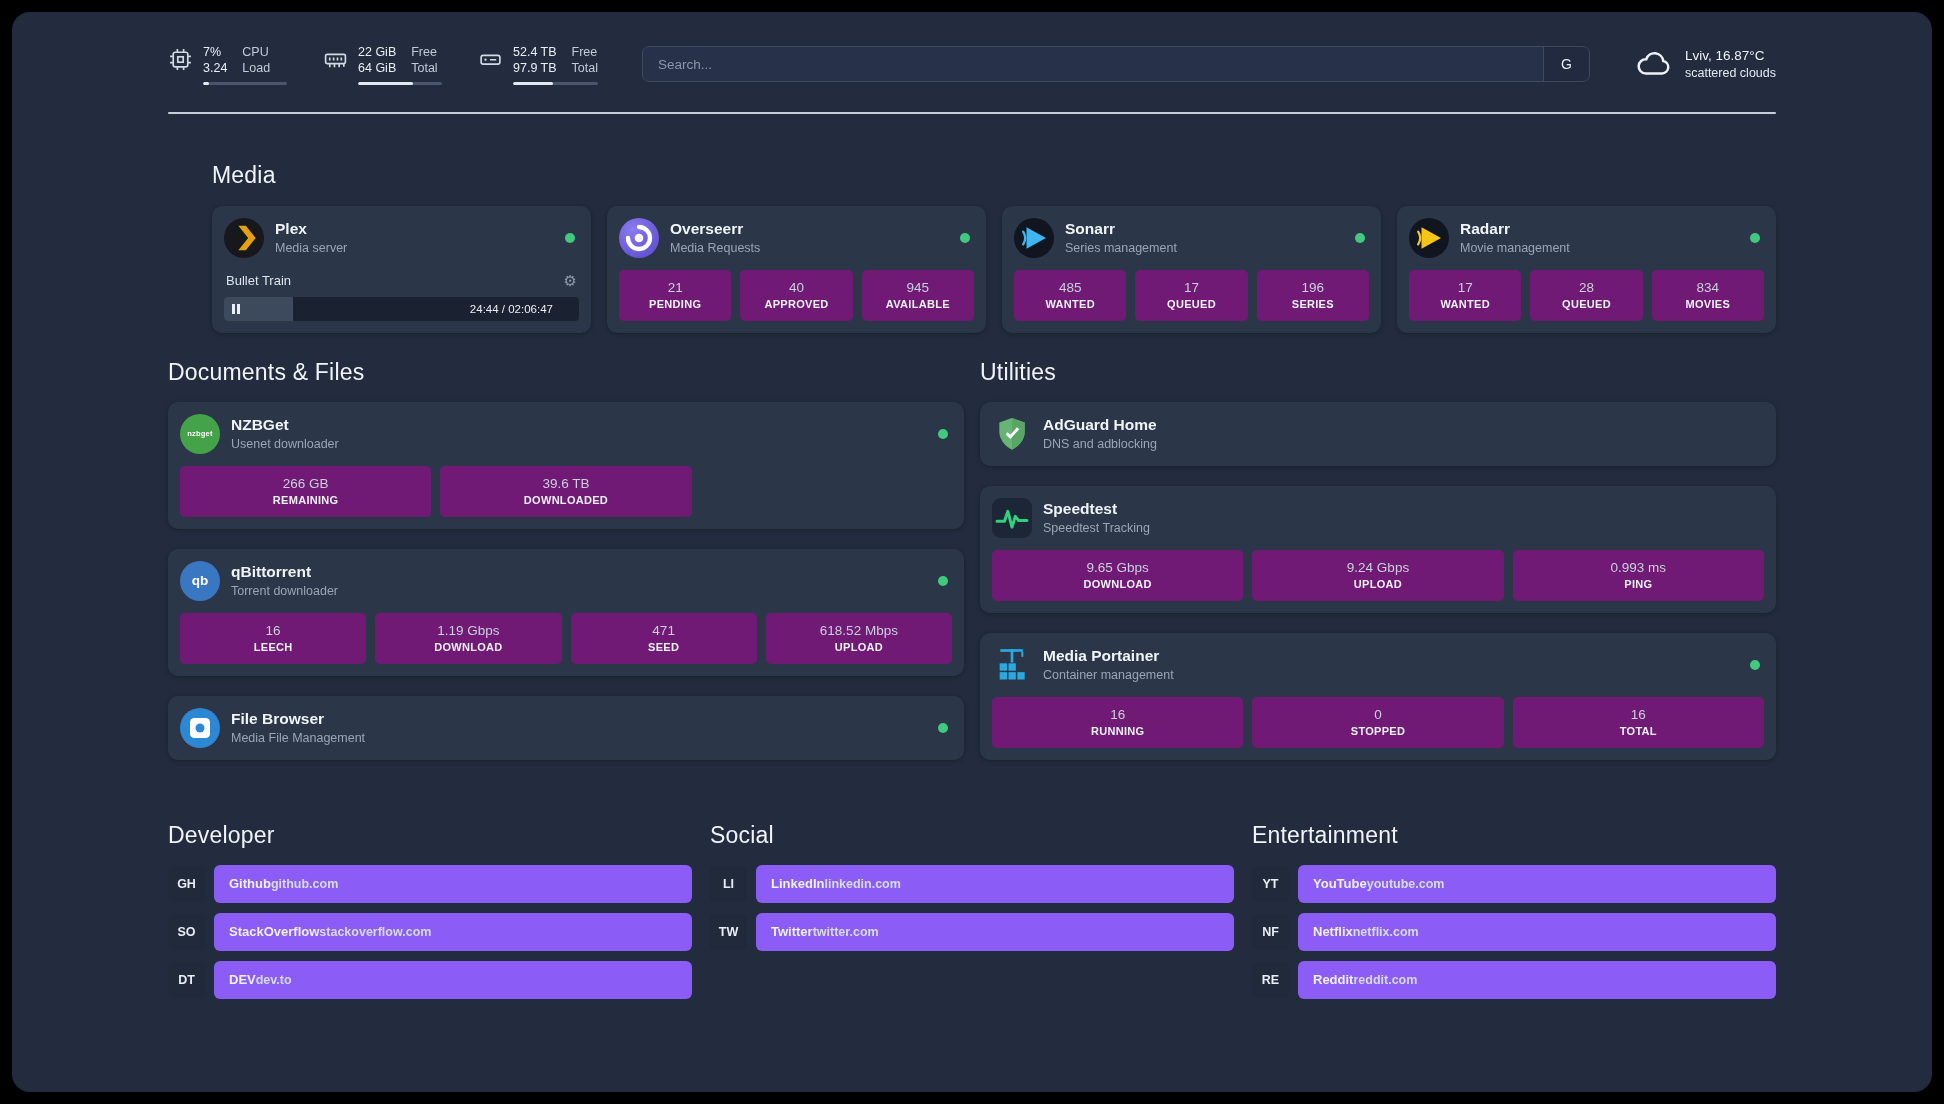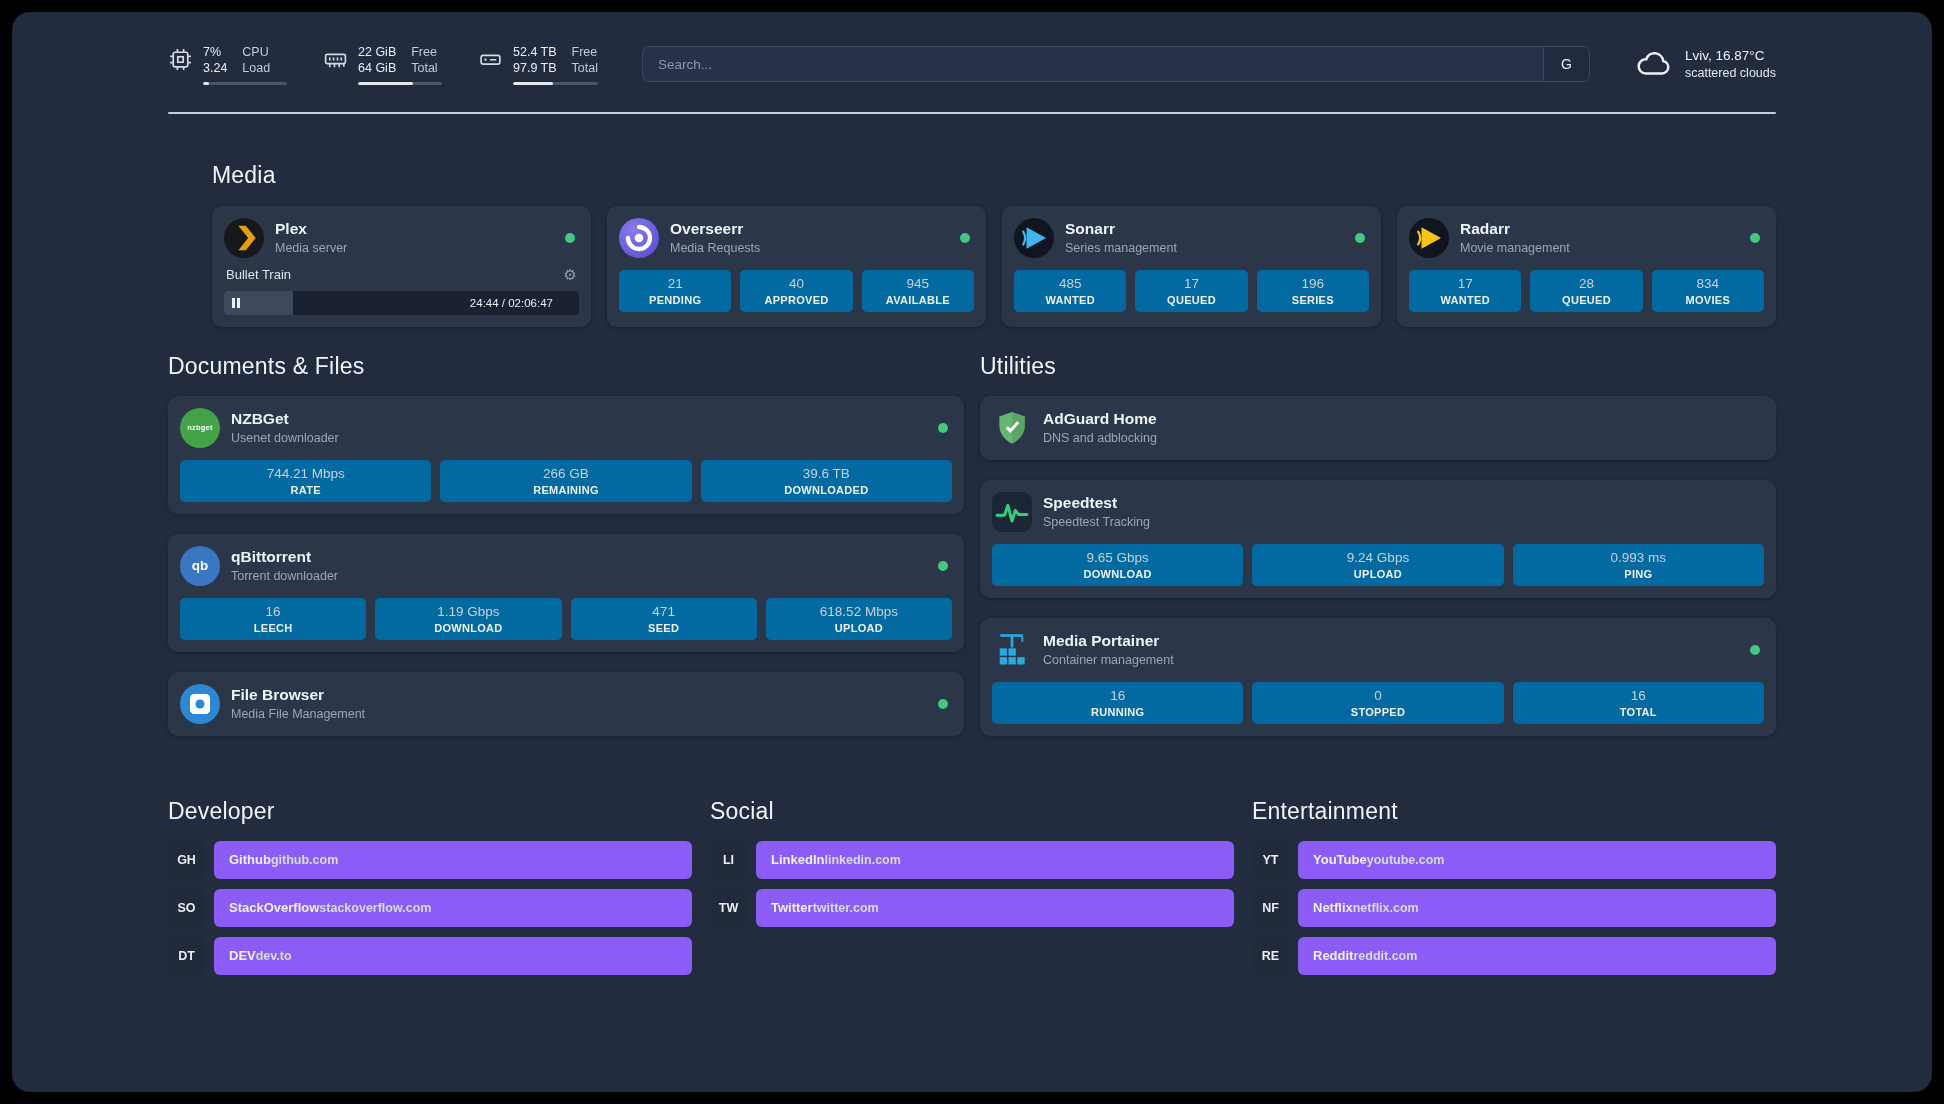--- a/index.html
+++ b/index.html
@@ -43,21 +43,21 @@
   .app-icon { width:40px; height:40px; border-radius:50%; flex:none; display:flex; align-items:center; justify-content:center; overflow:hidden; }
   .app-icon svg { width:100%; height:100%; display:block; }
   .titles { flex:1; min-width:0; }
   .app-name { font-size:15.5px; font-weight:600; color:#f0f4f9; line-height:1.25; }
   .app-sub { font-size:12.5px; color:#9aa5b6; line-height:1.3; margin-top:1px; }
   .dot { width:10px; height:10px; border-radius:50%; background:#41c980; flex:none; margin-right:4px; }
 
   .stats { margin-top:12px; display:grid; gap:9px; }
   .stats.c3 { grid-template-columns:repeat(3,1fr); }
   .stats.c4 { grid-template-columns:repeat(4,1fr); }
-  .stat { background:#0369a1; border-radius:5px; height:42px; display:flex; flex-direction:column; align-items:center; justify-content:center; gap:3px; }
+  .stat { background:#701a75; border-radius:5px; height:51px; display:flex; flex-direction:column; align-items:center; justify-content:center; gap:3px; }
   .stat .v { font-size:13.5px; color:#c8d0dc; }
   .stat .l { font-size:11px; font-weight:700; color:#eef2f7; letter-spacing:.3px; }
 
   
   .player { margin-top:auto; }
   .track-row { display:flex; justify-content:space-between; align-items:center; font-size:13px; color:#dce3eb; padding:0 2px; margin-top:8px; }
   .gear { color:#8f9aad; font-size:15px; cursor:pointer; font-family:"DejaVu Sans","Liberation Sans",sans-serif; }
   .player-bar { margin-top:7px; position:relative; height:24px; background:#1a2232; border-radius:4px; overflow:hidden; }
   .player-fill { position:absolute; left:0; top:0; bottom:0; background:#3d4a5e; }
   .pause { position:absolute; left:8px; top:50%; transform:translateY(-50%); width:8px; height:10px; border-left:3px solid #edf1f7; border-right:3px solid #edf1f7; }
@@ -320,24 +320,20 @@
             <span class="app-icon ic-nzbget">
               <span class="icon-word tiny">nzbget</span>
             </span>
             <div class="titles">
               <div class="app-name">NZBGet</div>
               <div class="app-sub">Usenet downloader</div>
             </div>
             <span class="dot"></span>
           </div>
           <div class="stats c3">
-            <div class="stat">
-                  <span class="v">744.21 Mbps</span>
-                  <span class="l">RATE</span>
-                </div>
             <div class="stat">
                   <span class="v">266 GB</span>
                   <span class="l">REMAINING</span>
                 </div>
             <div class="stat">
                   <span class="v">39.6 TB</span>
                   <span class="l">DOWNLOADED</span>
                 </div>
           </div>
         </div>

